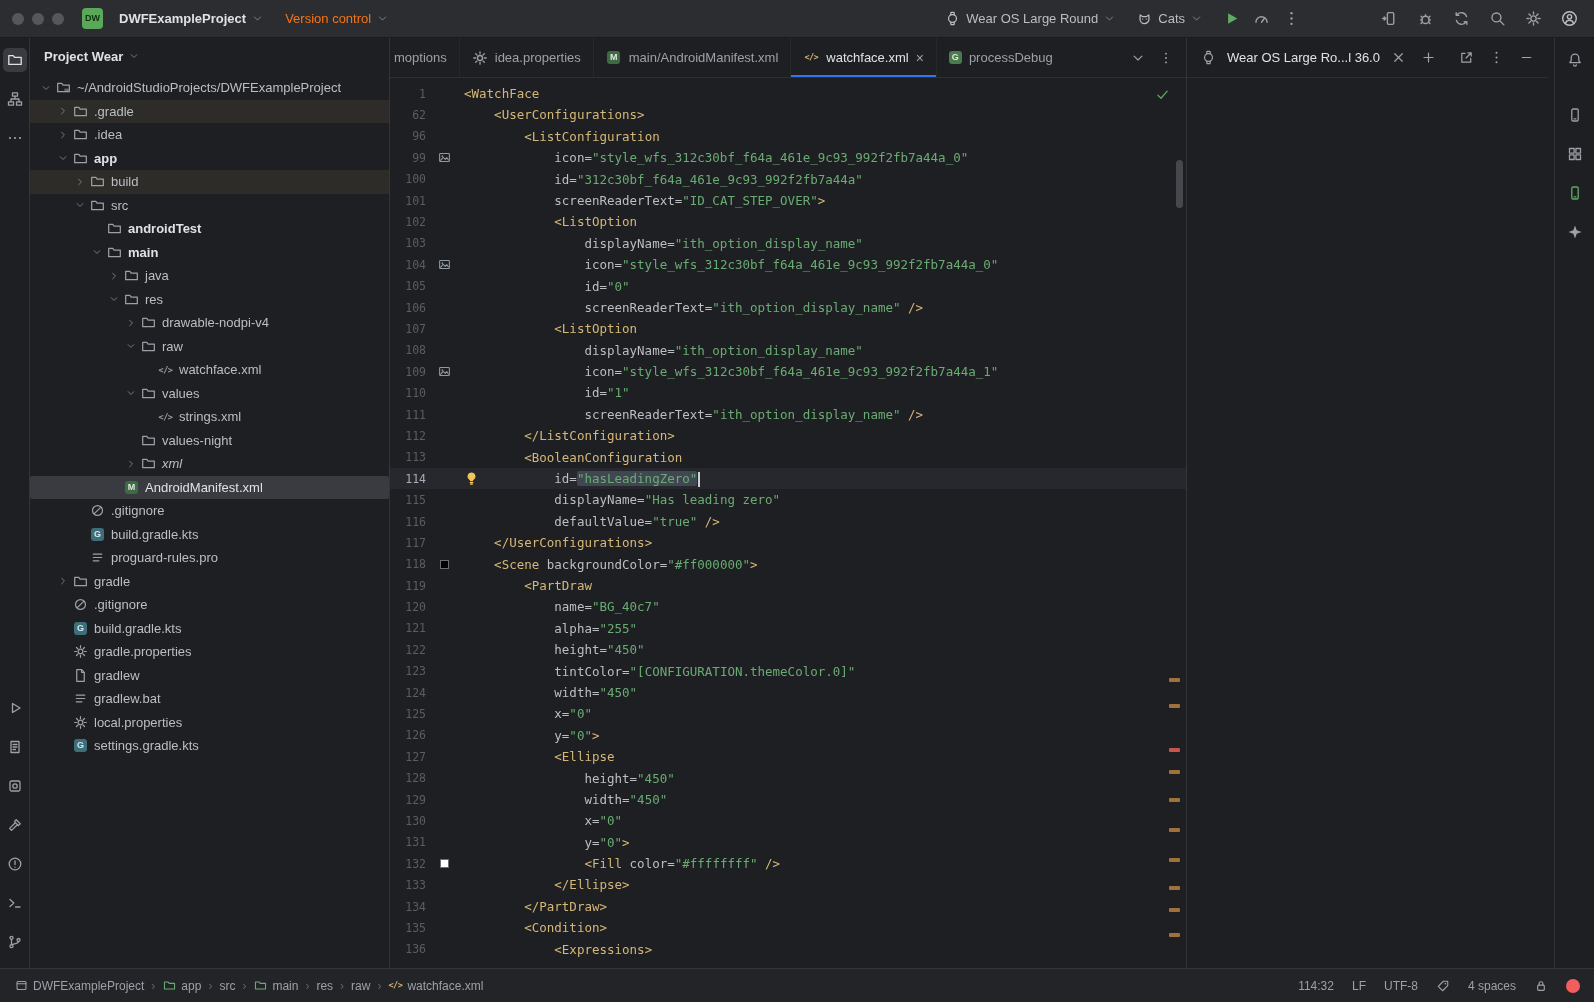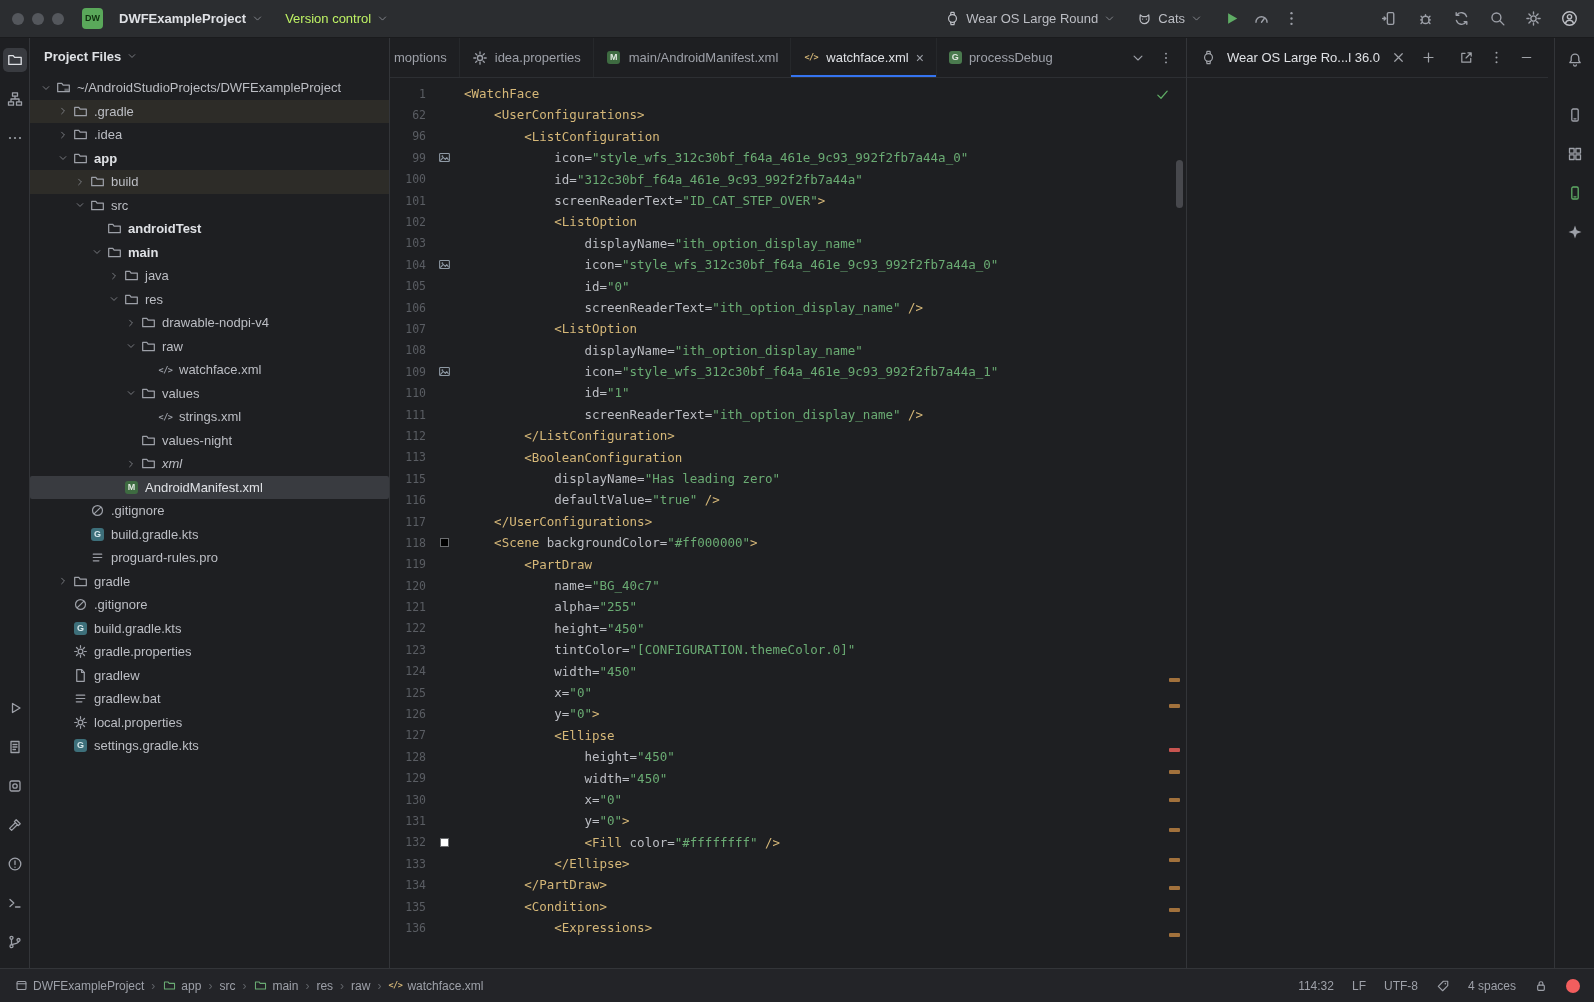--- a/index.html
+++ b/index.html
@@ -10,21 +10,21 @@
   [data-icon] svg{width:15px;height:15px}
 
   
   .titlebar{height:38px;background:#2b2d30;border-bottom:1px solid #1a1b1d;display:flex;align-items:center;padding:0 12px;gap:10px;flex:none}
   .traffic{display:flex;gap:8px;margin-right:8px}
   .tl{width:12px;height:12px;border-radius:50%;background:#54575c;display:block}
   .logo{width:21px;height:21px;border-radius:4px;background:#5aa85a;color:#10320f;font:700 9px/21px "Liberation Sans",sans-serif;text-align:center}
   .tb-widget{display:flex;align-items:center;gap:6px;background:transparent;border:none;color:#bcbec4;font-size:13px;padding:4px 6px;border-radius:6px;cursor:pointer;font-family:inherit;white-space:nowrap}
   .tb-widget .lbl{white-space:nowrap}
   .strong{color:#dfe1e5;font-weight:700}
-  .dim{color:#bef264}
+  .dim{color:#f97316}
   .tb-spacer{flex:1}
   .tb-gap{width:52px}
   .tic{width:26px;height:26px;border-radius:5px;display:flex;align-items:center;justify-content:center;color:#9da0a8;cursor:pointer}
   .tic svg{width:17px;height:17px}
   .tic[data-name="run-icon"]{color:#5fad65}
   .tic[data-name="avatar-icon"]{color:#bcbec4}
   .chevzone{color:#8a8d93}
   .chevzone svg{width:11px;height:11px}
 
   
@@ -333,21 +333,21 @@
               <circle cx="4.5" cy="12.2" r="1.5"></circle>
               <circle cx="11.5" cy="6" r="1.5"></circle>
               <path d="M4.5 5.3v5.4M11.5 7.5c0 2.6-4.5 2-7 3.2"></path>
             </svg>
           </span>
         </div>
     </div>
 
     <div class="project-panel" data-name="project-tool-window">
       <div class="pp-header" data-name="project-panel-header">
-        <span data-name="project-panel-title">Project Files</span>
+        <span data-name="project-panel-title">Project Wear</span>
         <span class="chevzone" data-icon="chev-down-icon" data-name="chevron-down-icon">
             <svg viewBox="0 0 16 16" fill="none" stroke="currentColor" stroke-width="1.3" stroke-linecap="round" stroke-linejoin="round">
               <path d="M3.5 5.8 8 10.3l4.5-4.5"></path>
             </svg>
           </span>
       </div>
       <div class="tree" id="tree" data-name="project-tree">
           <div class="trow" data-name="tree-item-androidstudioprojects-dwfexampleproject" style="padding-left: 8px;">
             <span class="chev" data-name="chevron-down-icon">
               <svg viewBox="0 0 16 16" fill="none" stroke="currentColor" stroke-width="1.3" stroke-linecap="round" stroke-linejoin="round">
@@ -820,20 +820,28 @@
           <div class="crow" data-name="code-line-112">
             <span class="lnum" data-name="line-number">112</span>
             <span class="gslot" data-name="gutter"></span>
             <pre class="ltext" data-name="code-text">        <span class="tag">&lt;/ListConfiguration</span><span class="tag">&gt;</span></pre>
           </div>
           <div class="crow" data-name="code-line-113">
             <span class="lnum" data-name="line-number">113</span>
             <span class="gslot" data-name="gutter"></span>
             <pre class="ltext" data-name="code-text">        <span class="tag">&lt;BooleanConfiguration</span></pre>
           </div>
+          <div class="crow cur" data-name="code-line-114">
+            <span class="lnum" data-name="line-number">114</span>
+            <span class="gslot" data-name="gutter"></span>
+            <pre class="ltext" data-name="code-text"><span class="bulb" data-name="intention-bulb-icon"><svg viewBox="0 0 16 16">
+                  <path d="M8 1.6a4.2 4.2 0 0 1 2.3 7.7c-.5.3-.8.9-.8 1.5H6.5c0-.6-.3-1.2-.8-1.5A4.2 4.2 0 0 1 8 1.6z" fill="#f2c55c"></path>
+                  <path d="M6.6 12.4h2.8M7.1 14h1.8" stroke="#f2c55c" stroke-width="1.2" stroke-linecap="round"></path>
+                </svg></span>            id=<span class="str sel">"hasLeadingZero"</span><span class="caret"></span></pre>
+          </div>
           <div class="crow" data-name="code-line-115">
             <span class="lnum" data-name="line-number">115</span>
             <span class="gslot" data-name="gutter"></span>
             <pre class="ltext" data-name="code-text">            displayName=<span class="str">"Has leading zero"</span></pre>
           </div>
           <div class="crow" data-name="code-line-116">
             <span class="lnum" data-name="line-number">116</span>
             <span class="gslot" data-name="gutter"></span>
             <pre class="ltext" data-name="code-text">            defaultValue=<span class="str">"true"</span> <span class="tag">/&gt;</span></pre>
           </div>

